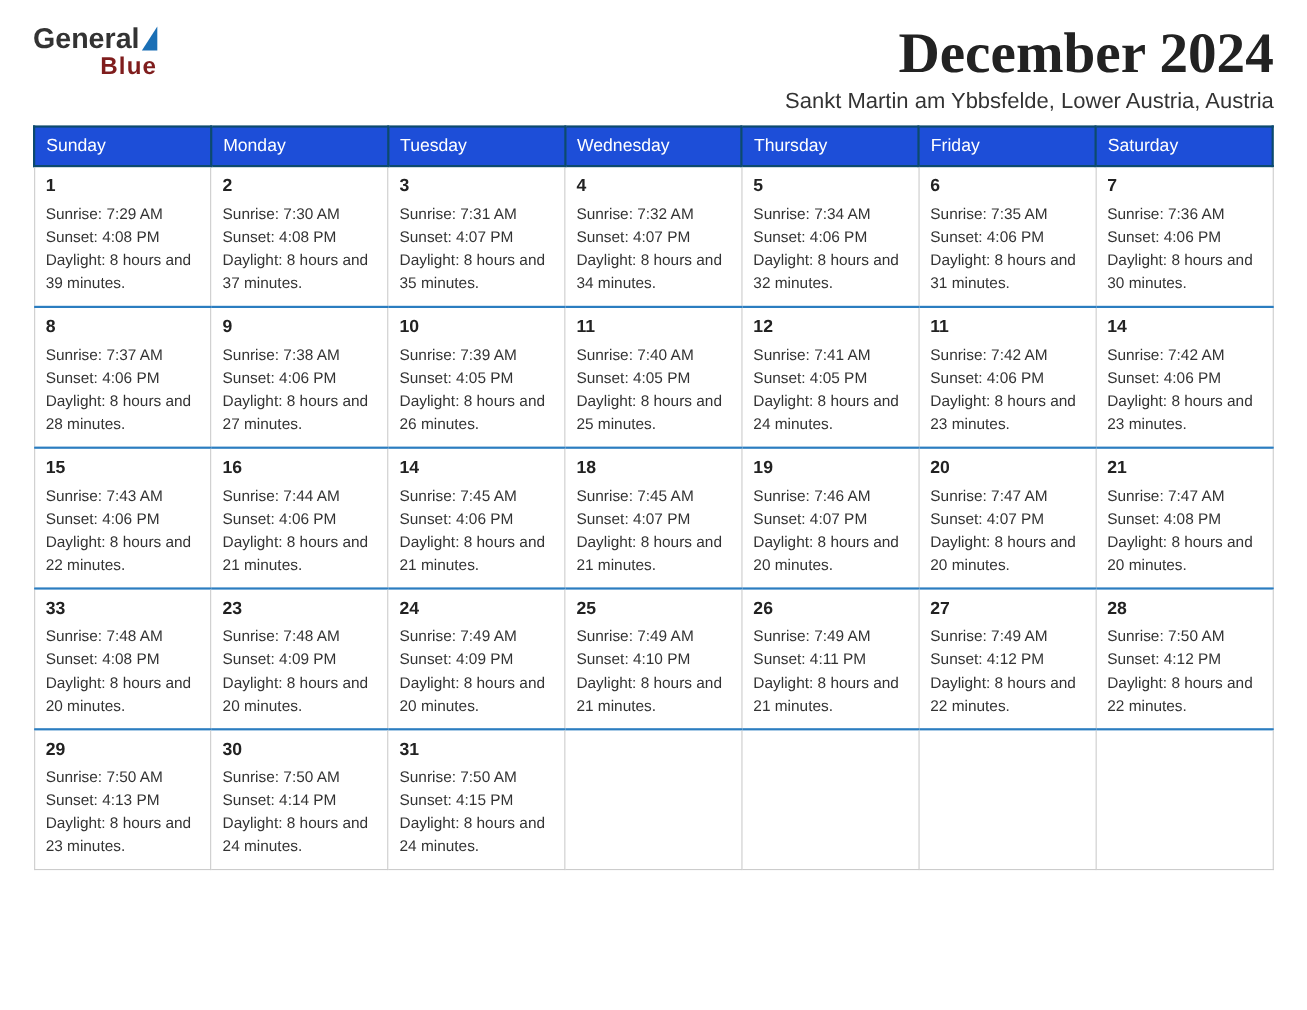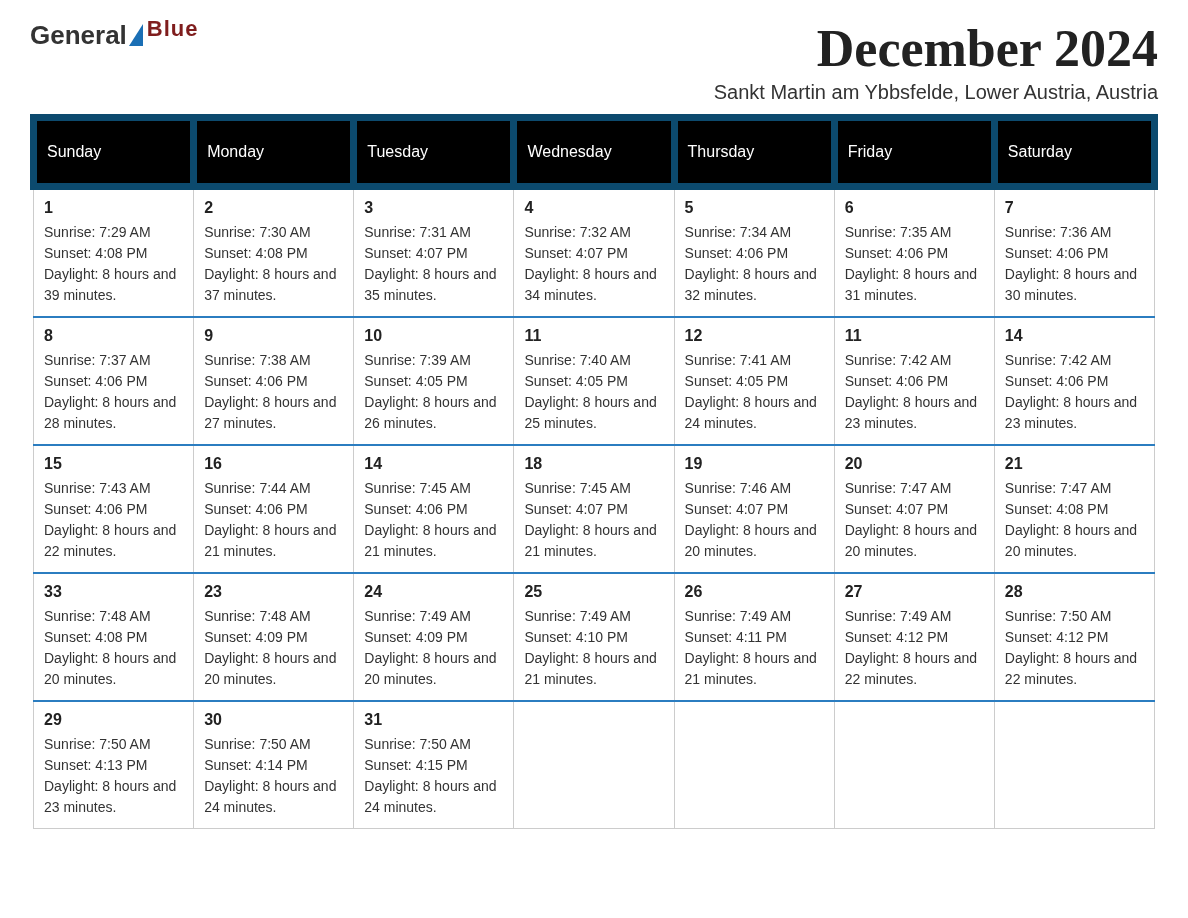--- a/index.html
+++ b/index.html
@@ -11,22 +11,22 @@
       min-height: 918px;
     }
     .header-area {
       display: flex;
       justify-content: space-between;
       align-items: flex-start;
       margin-bottom: 10px;
     }
     .logo {
       display: flex;
-      flex-direction: row;
-      align-items: flex-start;
+      flex-direction: column;
+      align-items: flex-end;
     }
     .logo-text {
       display: flex;
       align-items: center;
       font-size: 26px;
       font-weight: bold;
       color: #333;
     }
     .logo-general { color: #333; }
     .logo-triangle {
@@ -60,27 +60,27 @@
       font-size: 20px;
       color: #333;
       margin-top: 4px;
     }
     .calendar-table {
       width: 100%;
       border-collapse: collapse;
       margin-top: 10px;
     }
     .calendar-table th {
-      background-color: #000000;
+      background-color: #1d4ed8;
       color: #fff;
       font-size: 16px;
       font-weight: normal;
-      padding: 22px 10px;
+      padding: 8px 10px;
       text-align: left;
-      border: 7px solid #0c4a6e;
+      border: 2px solid #0c4a6e;
     }
     .calendar-table td {
       vertical-align: top;
       padding: 6px 10px 10px 10px;
       border: 1px solid #ccc;
       font-size: 13px;
       color: #333;
       width: 14.28%;
       line-height: 1.5;
     }

